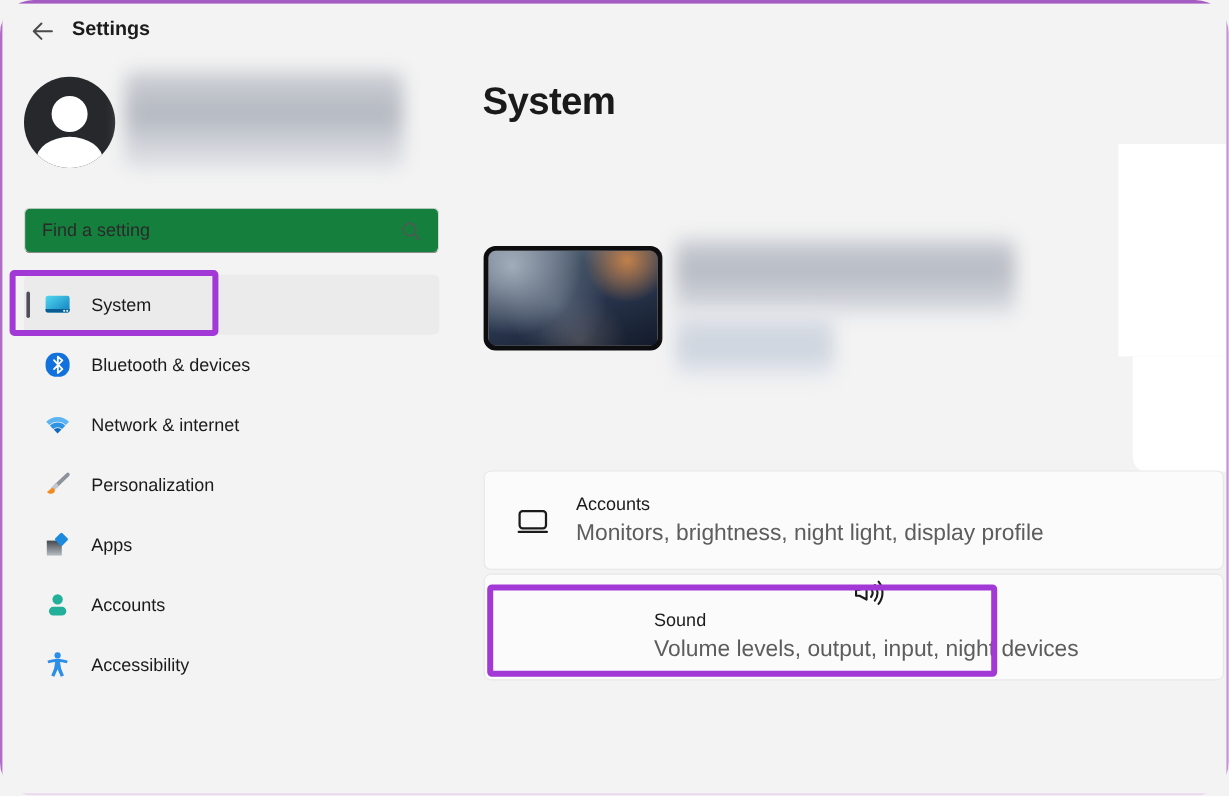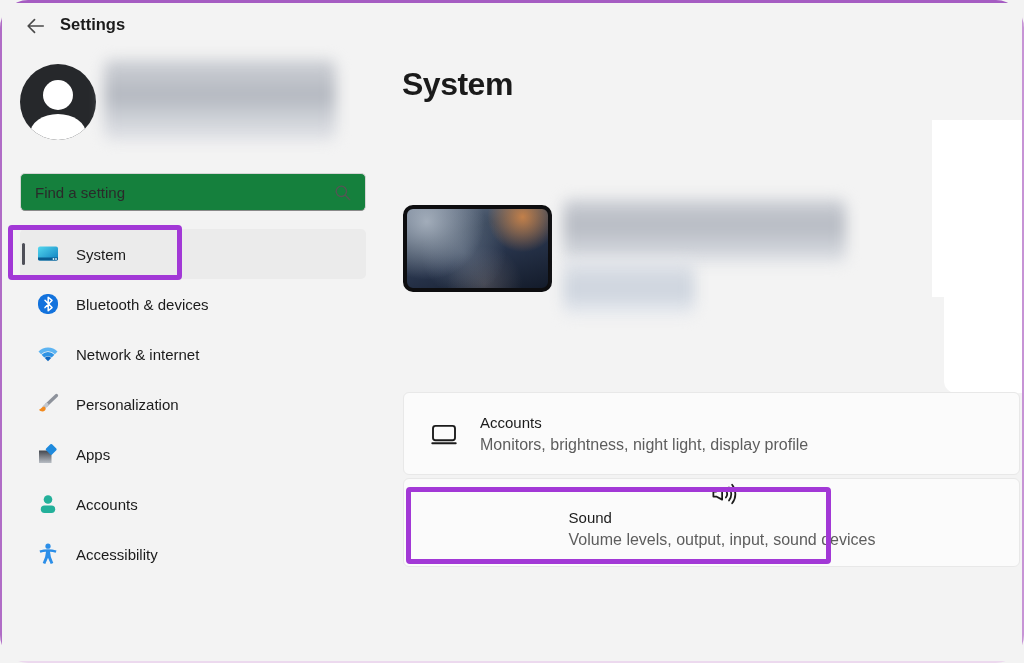--- a/index.html
+++ b/index.html
@@ -113,21 +113,21 @@
     position:absolute; left:403px; width:617px;
     background:#fbfbfb; border:1px solid #e8e8e8; border-radius:6px;
     display:flex; align-items:center; cursor:pointer;
   }
   .card-display { top:392px; height:83px; }
   .card-sound { top:478px; height:89px;flex-direction:column; }
   .card-notifications { top:570px; height:94px; }
   .card-icon { width:30px; height:30px; margin-left:25px; flex:0 0 30px; }
   .card-text { margin-left:21px; display:flex; flex-direction:column; }
   .card-title { font-size:15px; color:#1b1b1b; }
-  .card-sub { font-size:16px; color:#5d5d5d; margin-top:5px; }
+  .card-sub { font-size:19px; color:#5d5d5d; margin-top:5px; }
 
   svg { display:block; width:100%; height:100%; }
 </style>
 </head>
 <body>
 
 <div class="stage">
 
   <div class="back-btn">
     <span style="width:22px;height:22px;">
@@ -274,21 +274,21 @@
     <span class="card-icon">
       <svg viewBox="0 0 24 24">
         <path d="M10.5 7.5 5.8 10H3.5v4h2.3l4.7 2.5z" stroke="#1b1b1b" stroke-width="1.4" fill="none" stroke-linejoin="round"></path>
         <path d="M13.5 9.2a4.6 4.6 0 0 1 0 5.6" stroke="#1b1b1b" stroke-width="1.4" fill="none" stroke-linecap="round"></path>
         <path d="M16 6.8a8.3 8.3 0 0 1 0 10.4" stroke="#1b1b1b" stroke-width="1.4" fill="none" stroke-linecap="round"></path>
         <path d="M18.5 4.6a11.8 11.8 0 0 1 0 14.8" stroke="#1b1b1b" stroke-width="1.4" fill="none" stroke-linecap="round"></path>
       </svg>
     </span>
     <span class="card-text">
       <span class="card-title">Sound</span>
-      <span class="card-sub">Volume levels, output, input, sound devices</span>
+      <span class="card-sub">Volume levels, output, input, night devices</span>
     </span>
   </div>
 
   <div class="annot annot-sound"></div>
 
 
   <div class="frame-border"></div>
 </div>
 
 </body></html>

